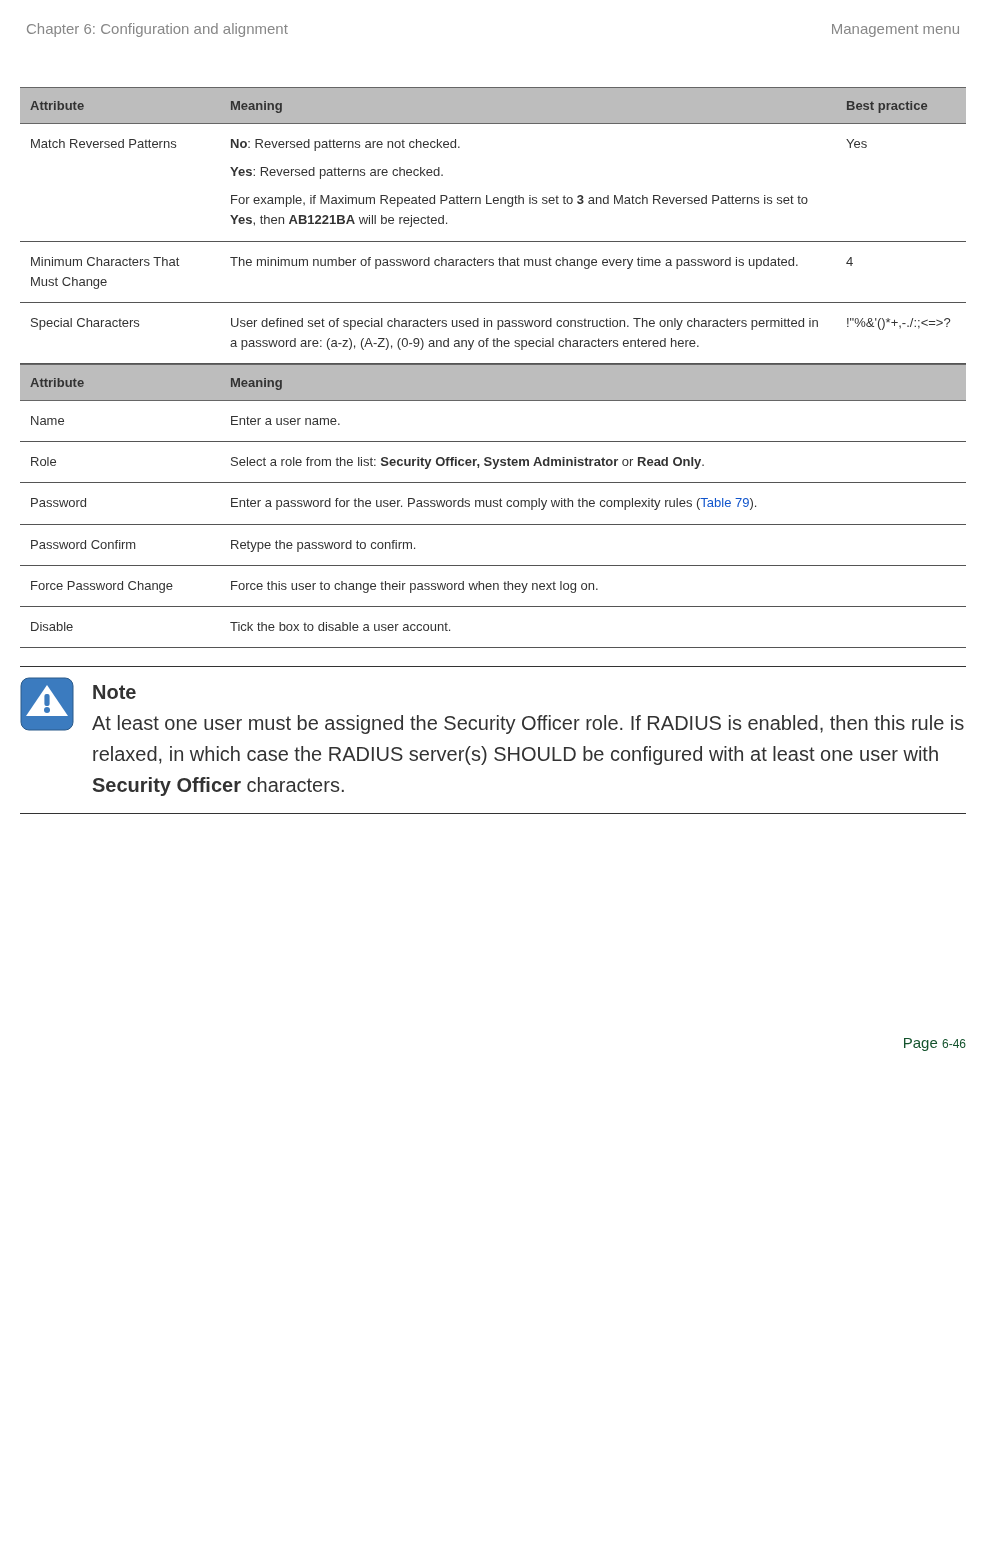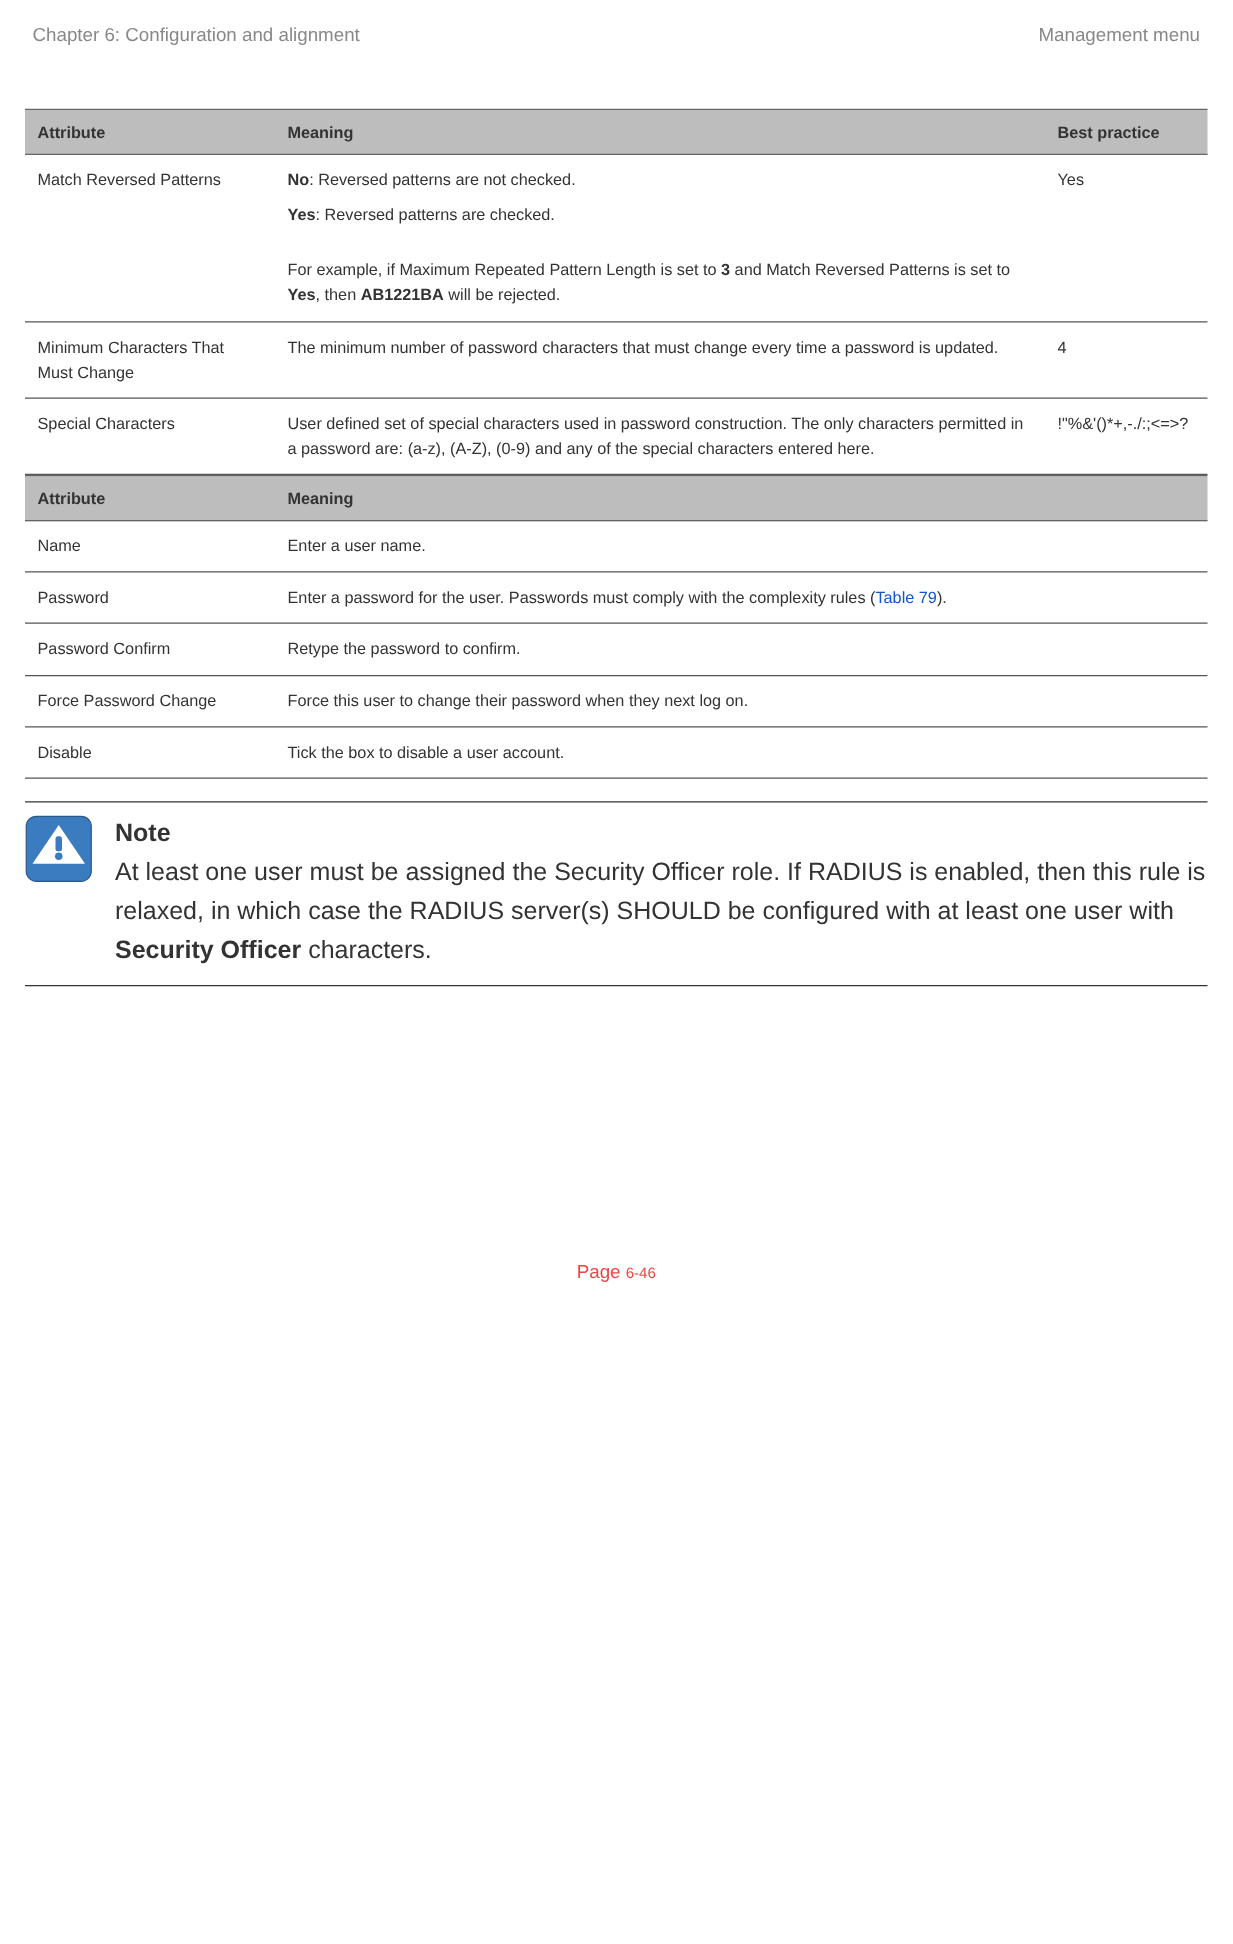--- a/index.html
+++ b/index.html
@@ -63,22 +63,22 @@
     gap: 18px;
     font-size: 20px;
     line-height: 1.55;
   }
   .note-icon {
     flex: 0 0 54px;
     height: 54px;
   }
   .link { color: #1155cc; }
   .footer {
-    text-align: center;
-    color: #ef4444;
+    text-align: right;
+    color: #14532d;
     font-size: 15px;
     margin-top: 220px;
   }
   .footer .small { font-size: 12px; }
 </style>
 </head>
 <body>
 
 <div class="page">
 
@@ -98,21 +98,21 @@
     <tbody>
       <tr>
         <td>Match Reversed Patterns</td>
         <td>
           <div>
             <b>No</b><span>: Reversed patterns are not checked.</span>
           </div>
           <div style="margin-top:8px;">
             <b>Yes</b><span>: Reversed patterns are checked.</span>
           </div>
-          <div style="margin-top:24px;">
+          <div style="margin-top:8px;">
             <span>For example, if Maximum Repeated Pattern Length is set to </span><b>3</b><span> and Match Reversed Patterns is set to </span><b>Yes</b><span>, then </span><b>AB1221BA</b><span> will be rejected.</span>
           </div>
         </td>
         <td>Yes</td>
       </tr>
       <tr>
         <td>Minimum Characters That Must Change</td>
         <td>The minimum number of password characters that must change every time a password is updated.</td>
         <td>4</td>
       </tr>
@@ -129,20 +129,26 @@
     <thead>
       <tr>
         <th>Attribute</th>
         <th>Meaning</th>
       </tr>
     </thead>
     <tbody>
       <tr>
         <td>Name</td>
         <td>Enter a user name.</td>
+      </tr>
+      <tr>
+        <td>Role</td>
+        <td>
+          <span>Select a role from the list: </span><b>Security Officer, System Administrator</b><span> or </span><b>Read Only</b><span>.</span>
+        </td>
       </tr>
       <tr>
         <td>Password</td>
         <td>
           <span>Enter a password for the user. Passwords must comply with the complexity rules (</span><span class="link">Table 79</span><span>).</span>
         </td>
       </tr>
       <tr>
         <td>Password Confirm</td>
         <td>Retype the password to confirm.</td>

